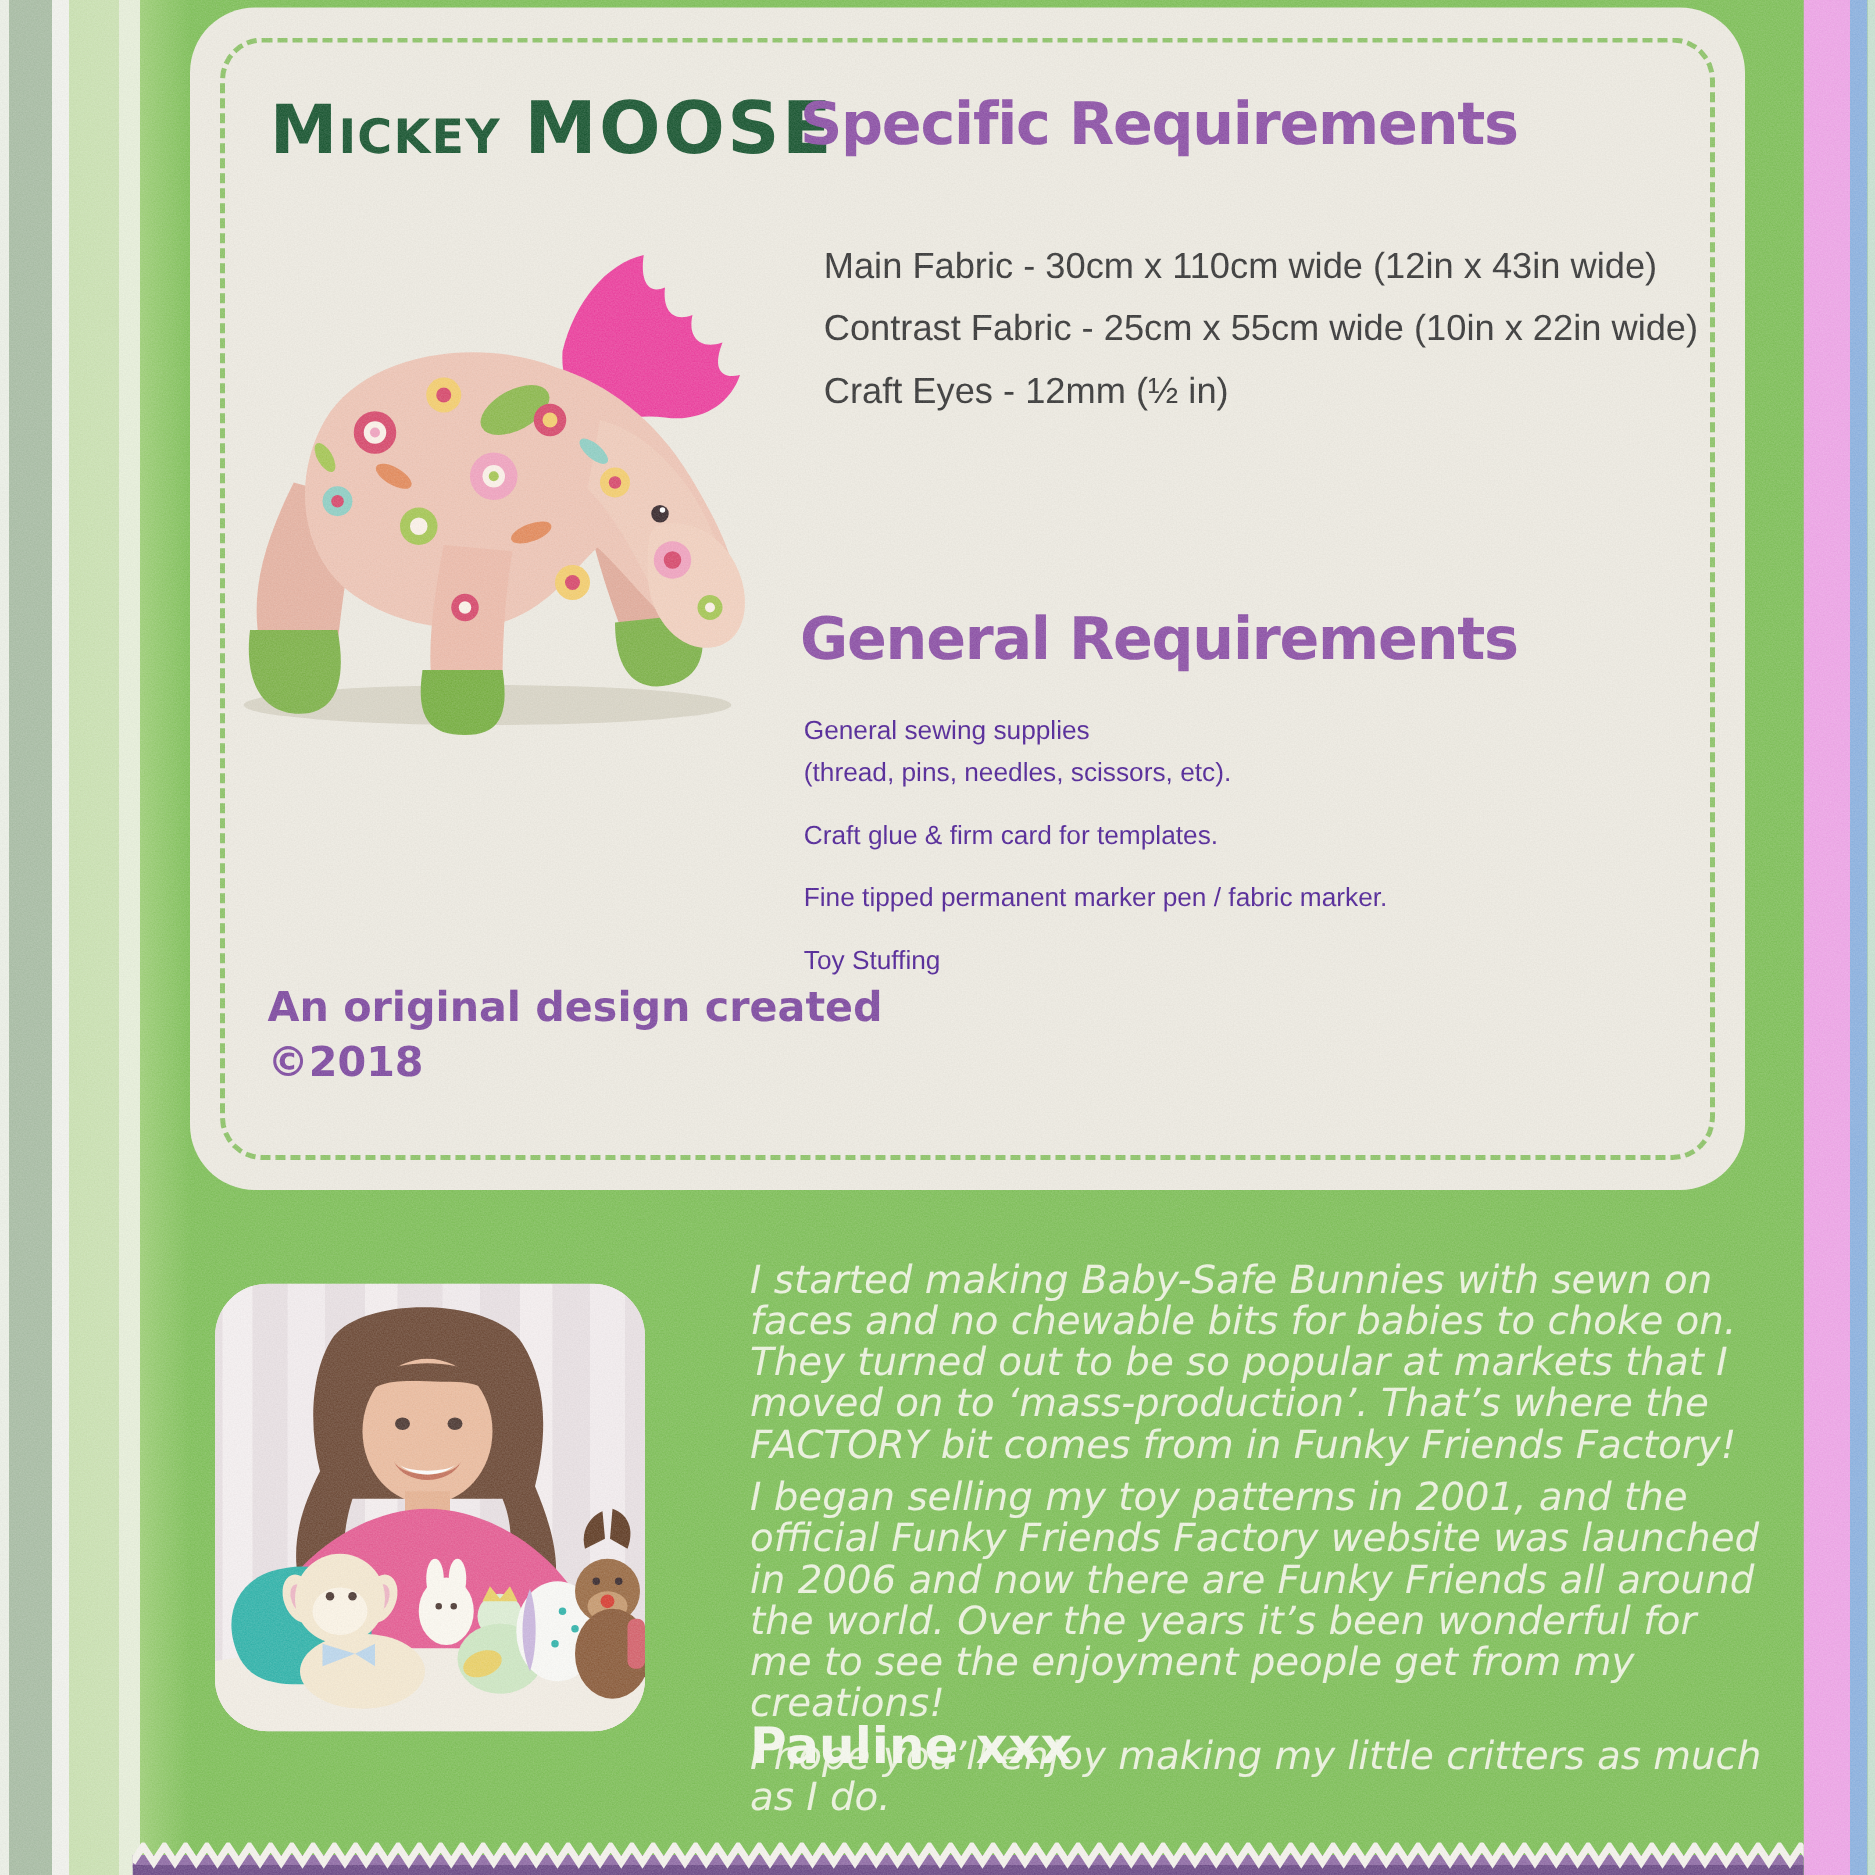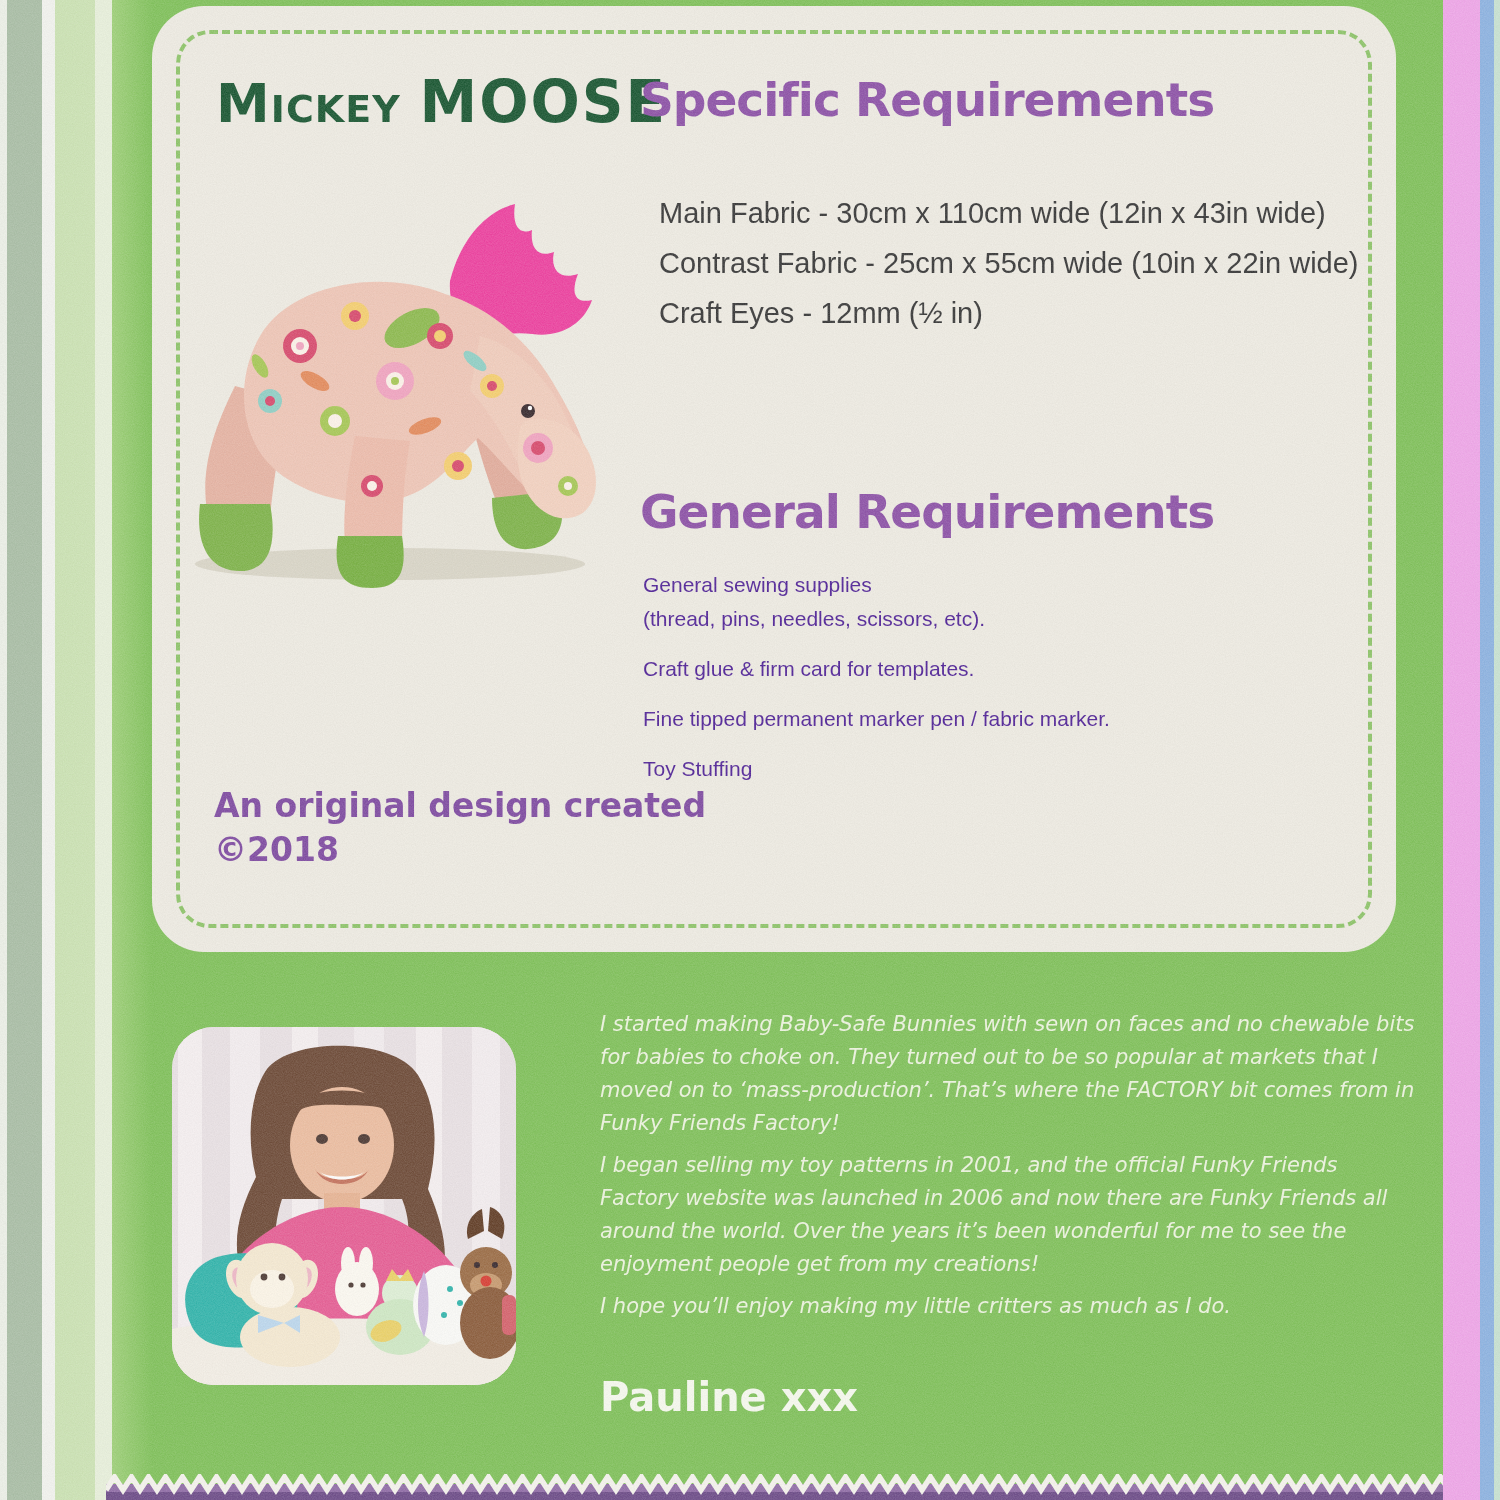--- a/index.html
+++ b/index.html
@@ -59,21 +59,21 @@
   }
   .moose-photo{position:absolute; left:-12px; top:180px; width:470px; height:405px;}
 
   
   .pauline-photo{
     position:absolute; left:172px; top:1027px; width:344px; height:358px;
     border-radius:42px; overflow:hidden; background:#efe8ea;
   }
   .story{
     position:absolute; left:600px; top:1008px; width:815px;
-    color:#eef5e0; font-size:21px; line-height:33px;
+    color:#eef5e0; font-size:31px; line-height:33px;
     font-family:"DejaVu Sans", sans-serif; font-style:italic;
   }
   .story p{margin:0 0 9px 0;}
   .signature{
     position:absolute; left:600px; top:1374px;
     font-family:"DejaVu Sans", sans-serif; font-weight:bold;
     color:#f7faef; font-size:40px;
   }
 
   

